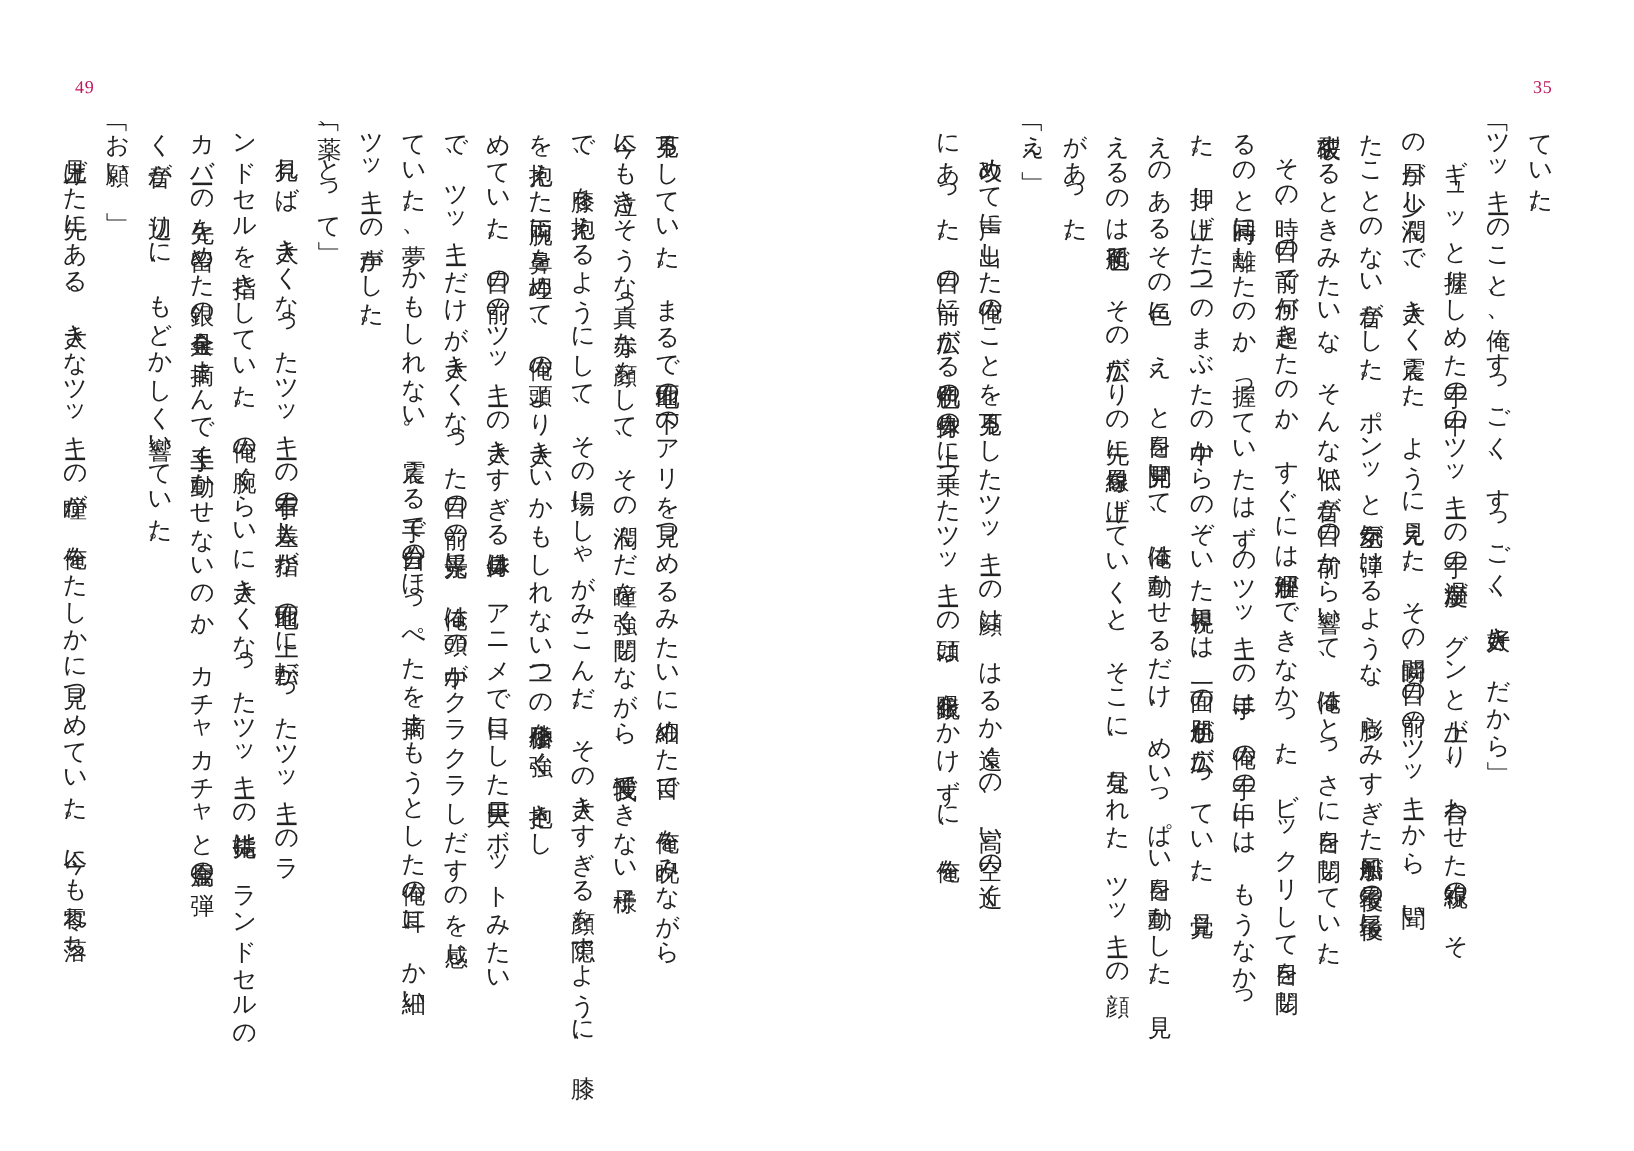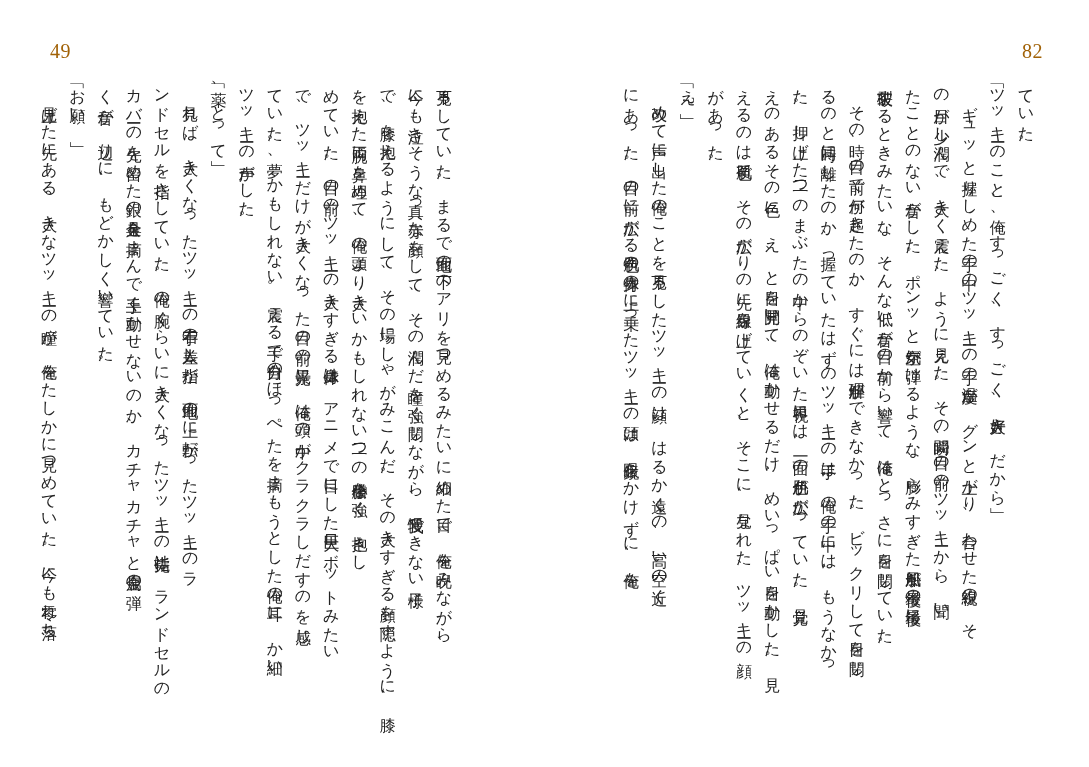--- a/index.html
+++ b/index.html
@@ -11,24 +11,24 @@
     position: relative;
     width: 1089px;
     height: 767px;
     background: #ffffff;
     overflow: hidden;
     font-family: "Liberation Serif", "DejaVu Serif", serif;
     color: #232323;
   }
   .page-number {
     position: absolute;
-    top: 40px;
-    font-size: 20px;
+    top: 51px;
+    font-size: 12px;
     letter-spacing: 0.5px;
-    color: #a16207;
+    color: #be185d;
   }
   .page-number.right { left: 1022px; }
   .page-number.left  { left: 50px; }
   .page-body {
     position: absolute;
     top: 78px;
     height: 672px;
     writing-mode: vertical-rl;
     text-orientation: mixed;
     font-size: 16px;
@@ -44,21 +44,21 @@
     white-space: nowrap;
   }
   .line.indented { text-indent: 1em; }
 </style>
 </head>
 <body>
 
 <main class="spread">
 
   <section>
-    <div class="page-number right">82</div>
+    <div class="page-number right">35</div>
     <div class="page-body right">
         <p class="line">ていた。</p>
         <p class="line">「ツッキーのこと、俺、すっごく、すっごく、大好き、だから」</p>
         <p class="line indented">ギュッと握りしめた手の中のツッキーの手の温度が、グンと上がり、合わせた視線の、そ</p>
         <p class="line">の目が少し潤んで、大きく震えた、ように見えた。その瞬間、目の前のツッキーから、聞い</p>
         <p class="line">たことのない音がした。ポンッと空気が弾けるような、膨らみすぎた風船が最後の最後に</p>
         <p class="line">破裂するときみたいな、そんな低い音が目の前から響いて、俺はとっさに目を閉じていた。</p>
         <p class="line indented">その時、目の前で何が起きたのか、すぐには理解ができなかった。ビックリして目を閉じ</p>
         <p class="line">るのと同時に離したのか、握っていたはずのツッキーの手は、俺の手の中には、もうなかっ</p>
         <p class="line">た。押し上げた二つのまぶたの中からのぞいた視界には、一面の肌色が広がっていた。見覚</p>

